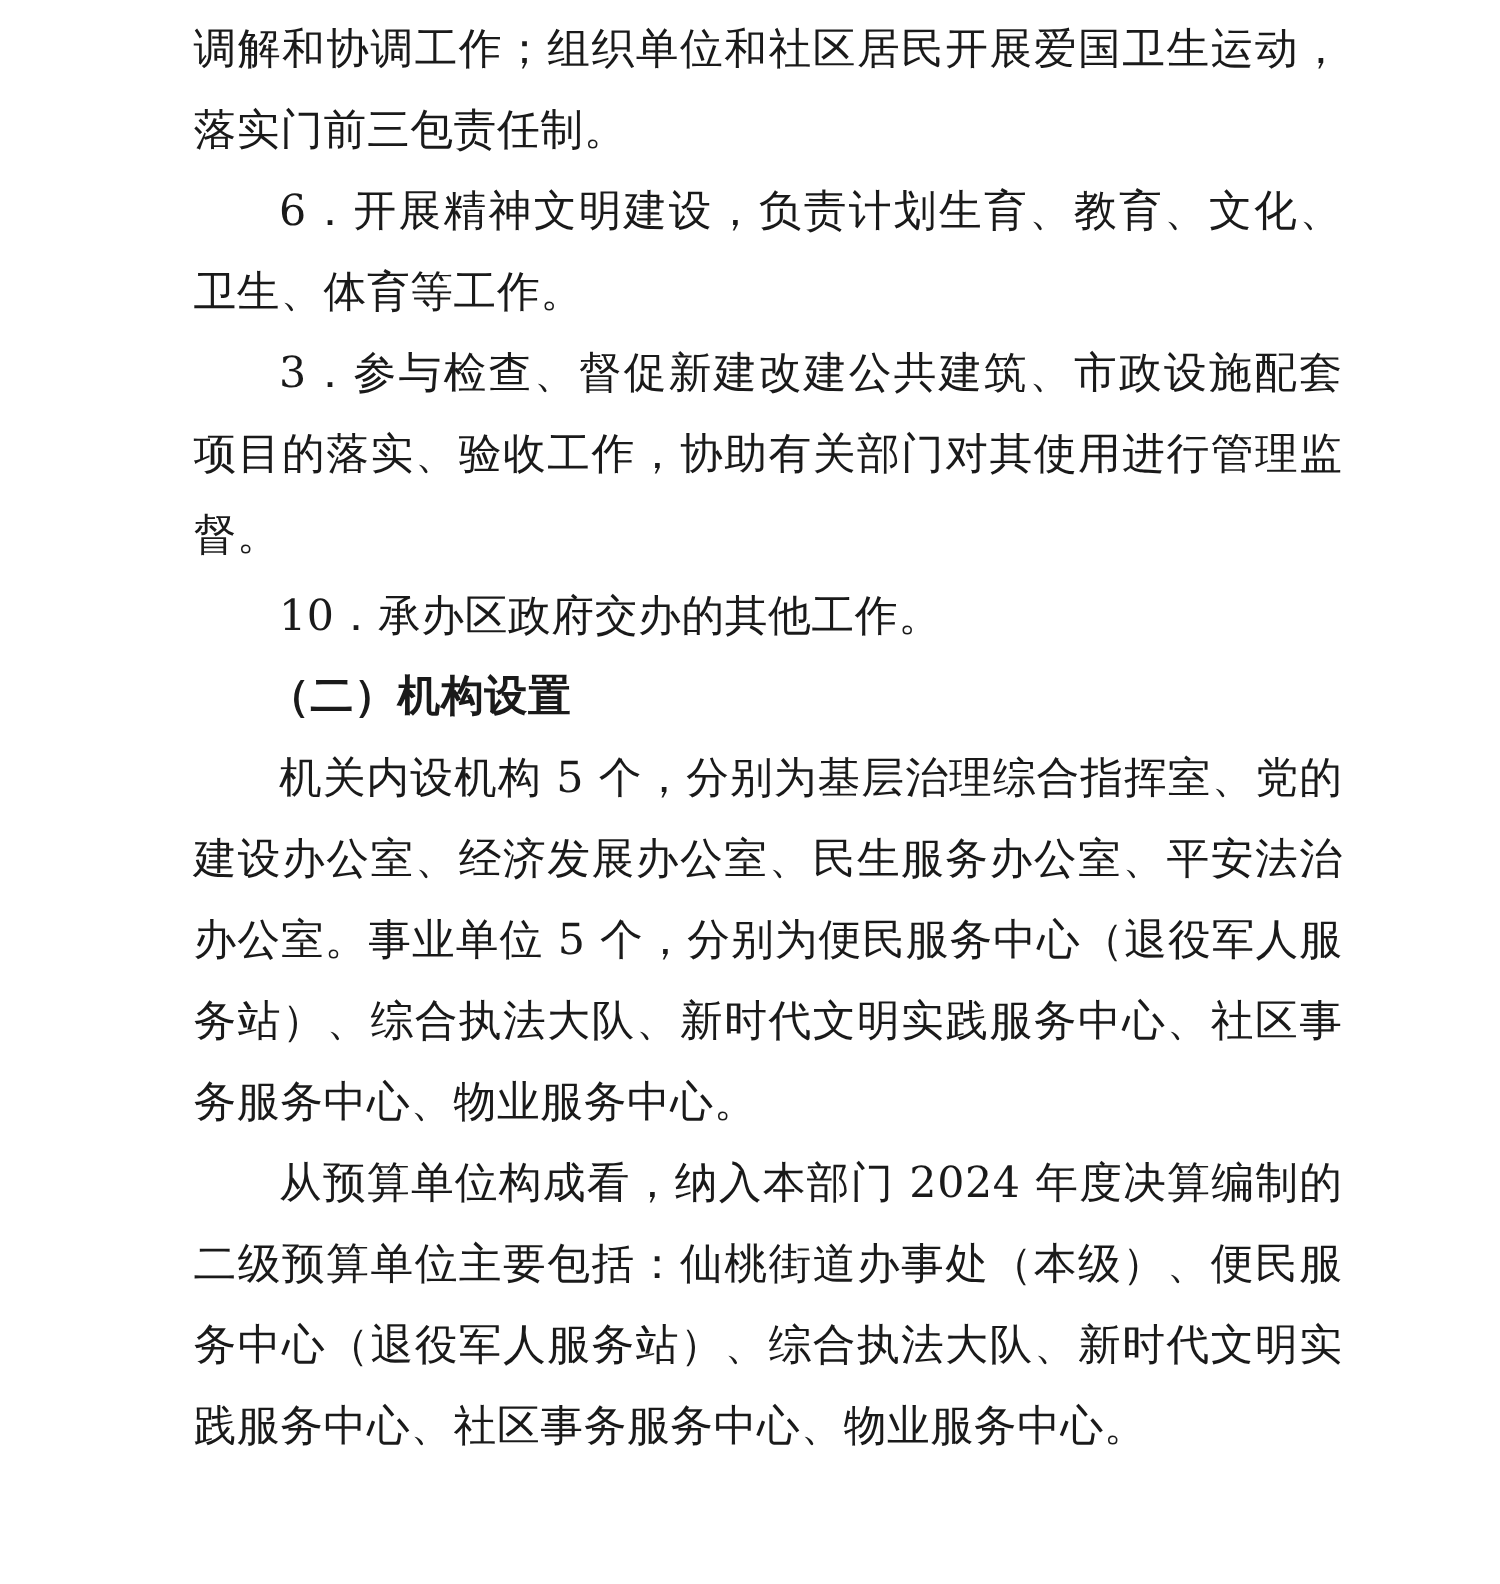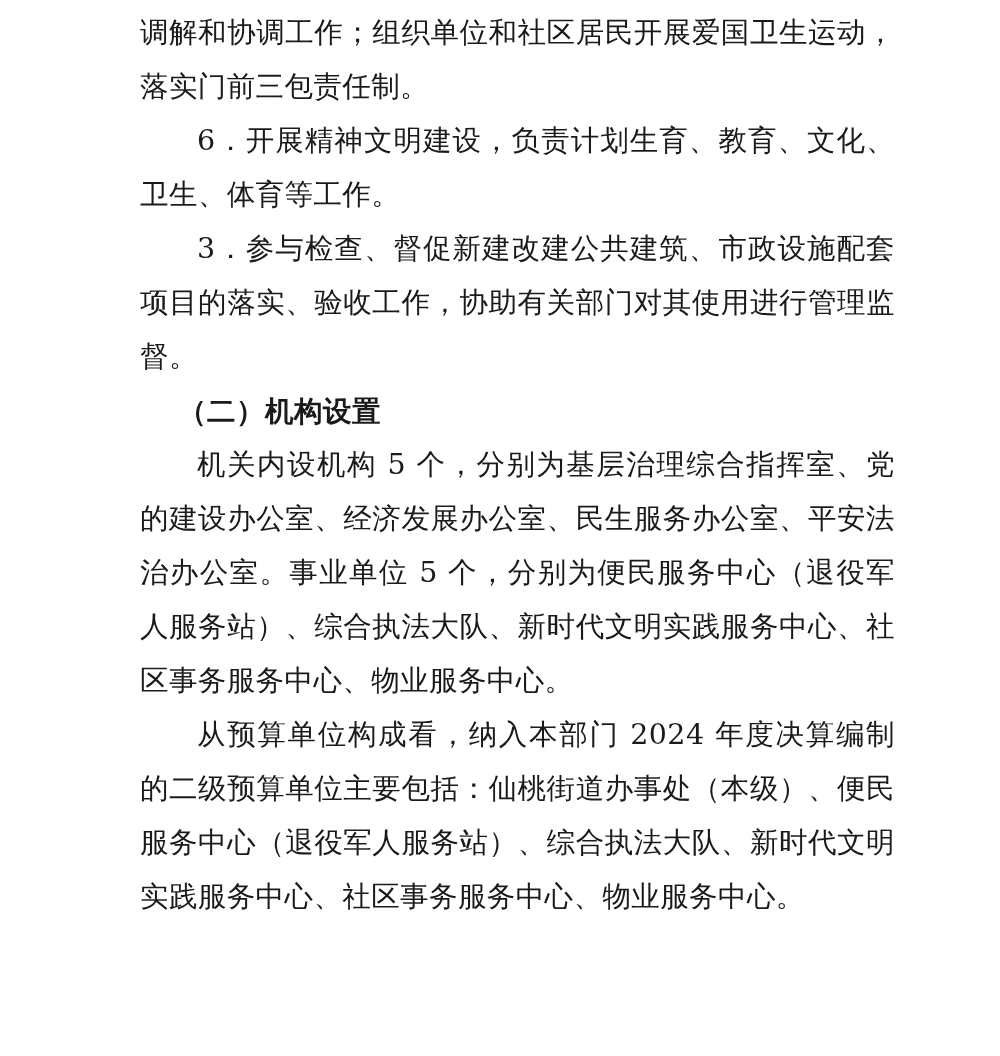--- a/index.html
+++ b/index.html
@@ -19,58 +19,60 @@
     width: 1000px;
     height: 1056px;
     padding: 0;
     box-sizing: border-box;
   }
   .doc-body {
     padding: 6px 105px 0 128px;
     box-sizing: border-box;
   }
   p.para {
-    margin: 0 0 0 12px;
+    margin: 0 0 0 1px;
     font-size: 28.5px;
     line-height: 54px;
     text-align: justify;
     text-justify: inter-ideograph;
     letter-spacing: 0.4px;
     text-indent: 0;
     white-space: normal;
   }
   p.indent2 {
     text-indent: 57px;
   }
   p.subheading {
     margin: 0;
     font-size: 28.5px;
     line-height: 54px;
     font-weight: bold;
     text-indent: 50px;
     letter-spacing: 0.5px;
+    font-family: Liberation Serif, serif;
   }
   .first-block {
     margin-bottom: 0;
   }
 </style>
 </head>
 <body>
 
 <div class="page">
   <div class="doc-body">
 
     <p class="para first-block">调解和协调工作；组织单位和社区居民开展爱国卫生运动，落实门前三包责任制。</p>
 
     <p class="para indent2">6．开展精神文明建设，负责计划生育、教育、文化、卫生、体育等工作。</p>
 
 
 
     <p class="para indent2">3．参与检查、督促新建改建公共建筑、市政设施配套项目的落实、验收工作，协助有关部门对其使用进行管理监督。</p>
 
+    <p class="para indent2">10．承办区政府交办的其他工作。</p>
 
     <p class="subheading">（二）机构设置</p>
 
     <p class="para indent2">机关内设机构 5 个，分别为基层治理综合指挥室、党的建设办公室、经济发展办公室、民生服务办公室、平安法治办公室。事业单位 5 个，分别为便民服务中心（退役军人服务站）、综合执法大队、新时代文明实践服务中心、社区事务服务中心、物业服务中心。</p>
 
     <p class="para indent2">从预算单位构成看，纳入本部门 2024 年度决算编制的二级预算单位主要包括：仙桃街道办事处（本级）、便民服务中心（退役军人服务站）、综合执法大队、新时代文明实践服务中心、社区事务服务中心、物业服务中心。</p>
 
   </div>
 </div>
 

